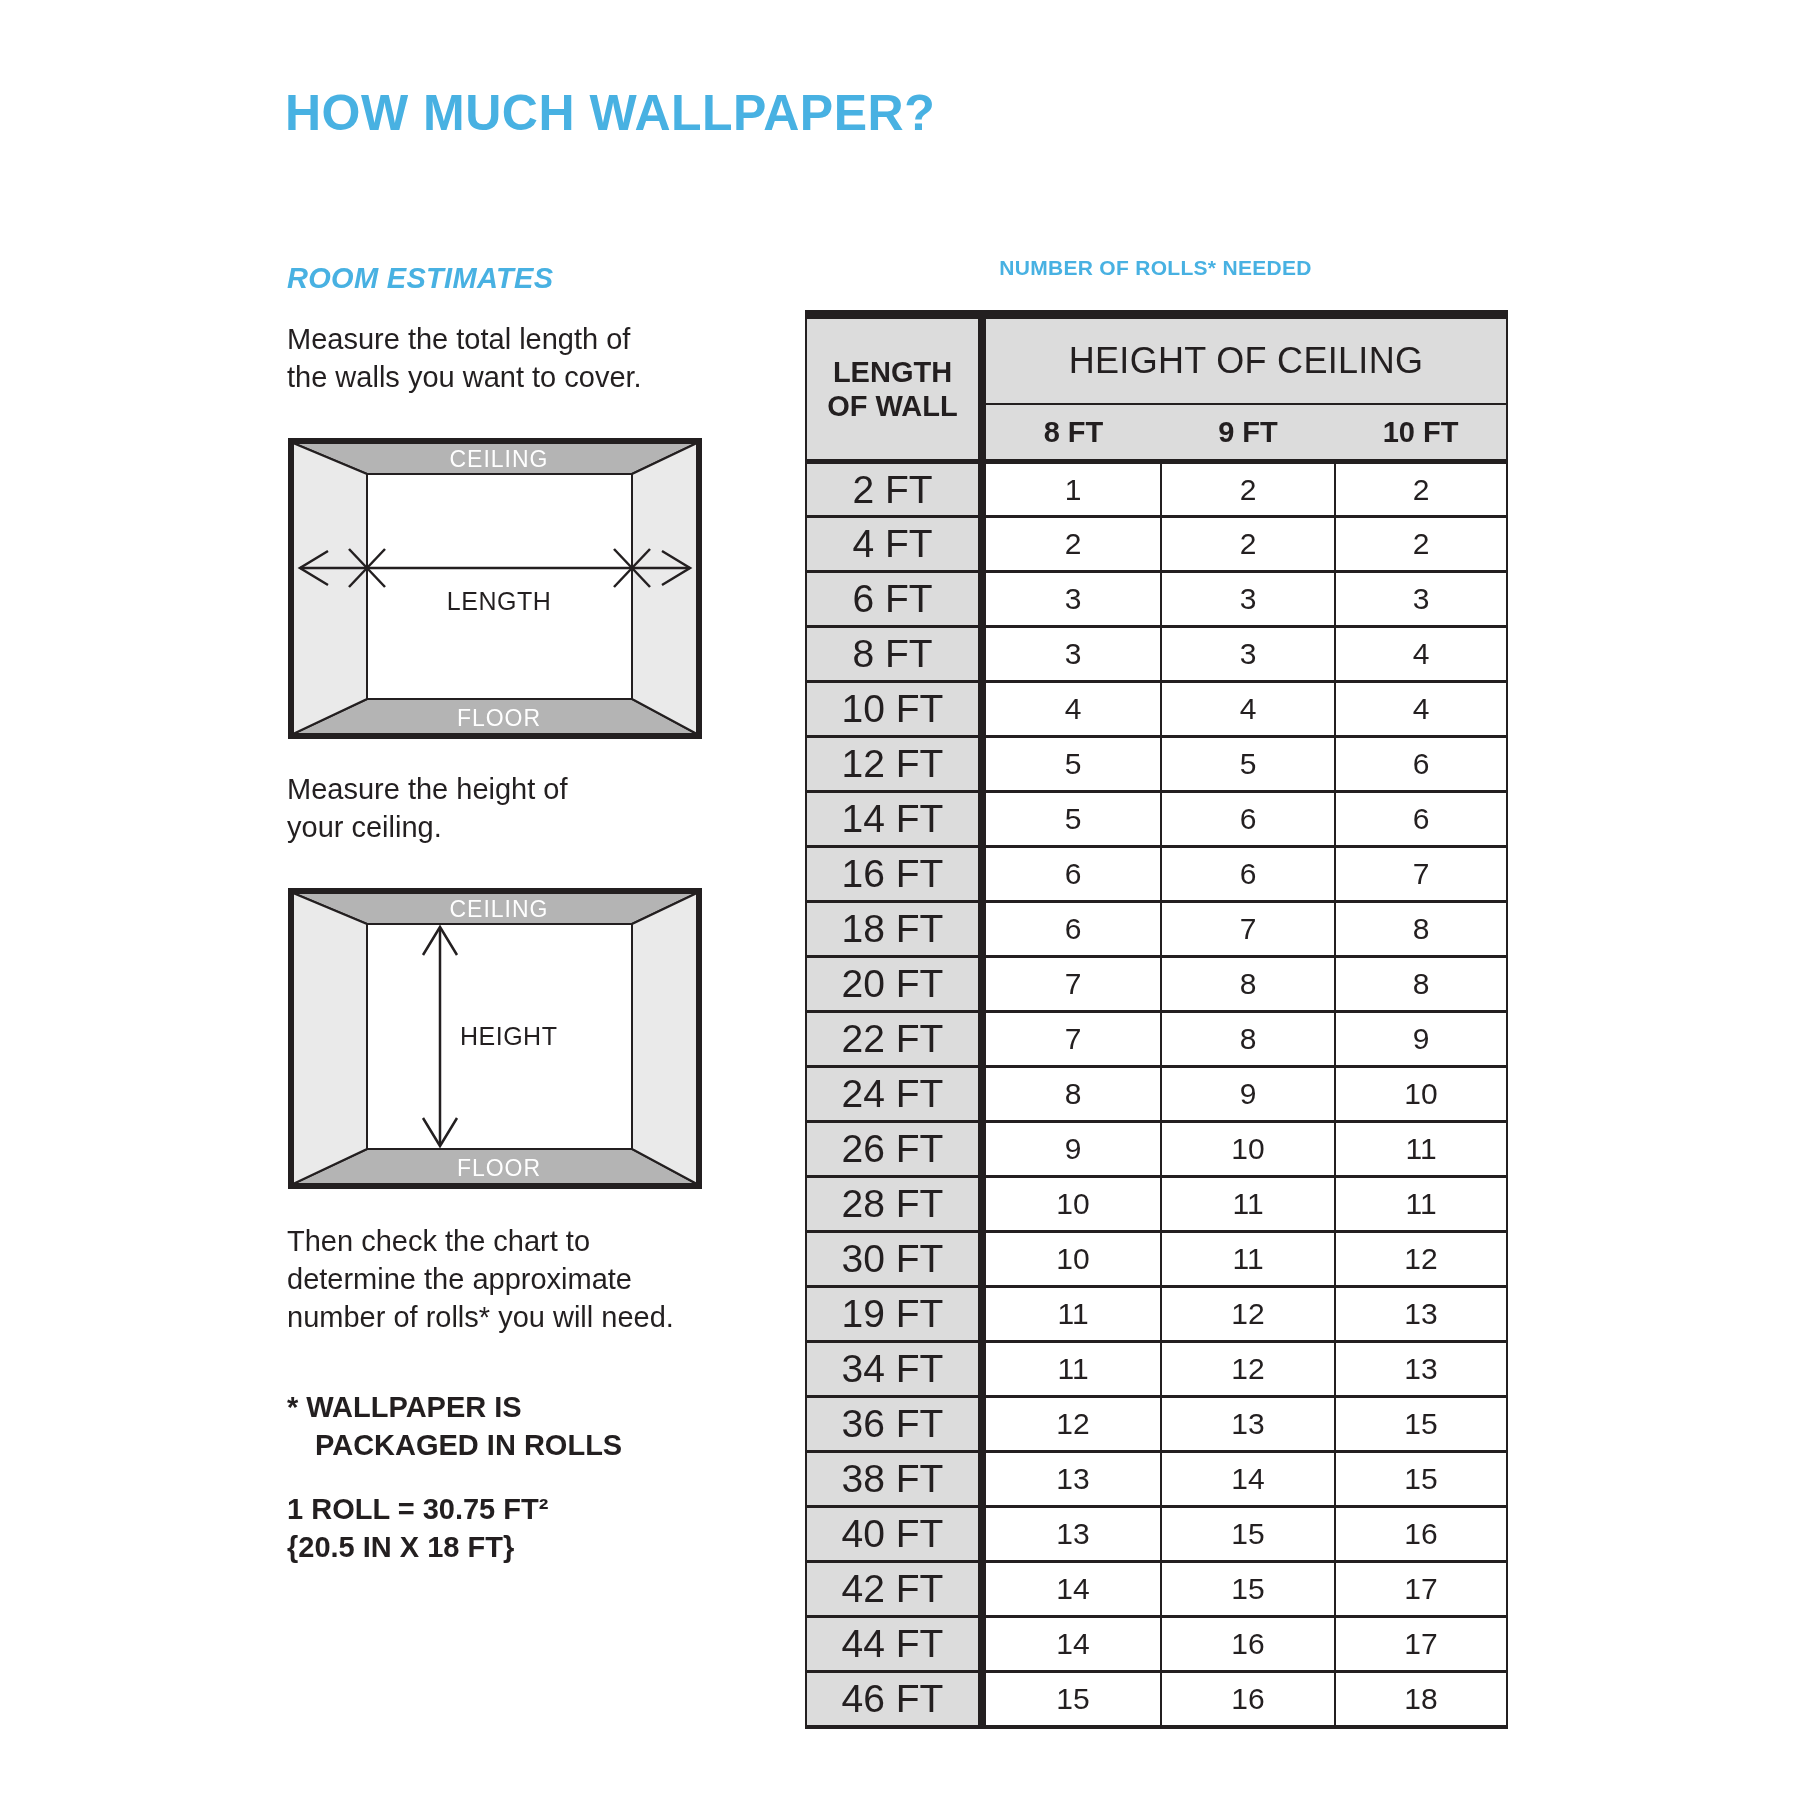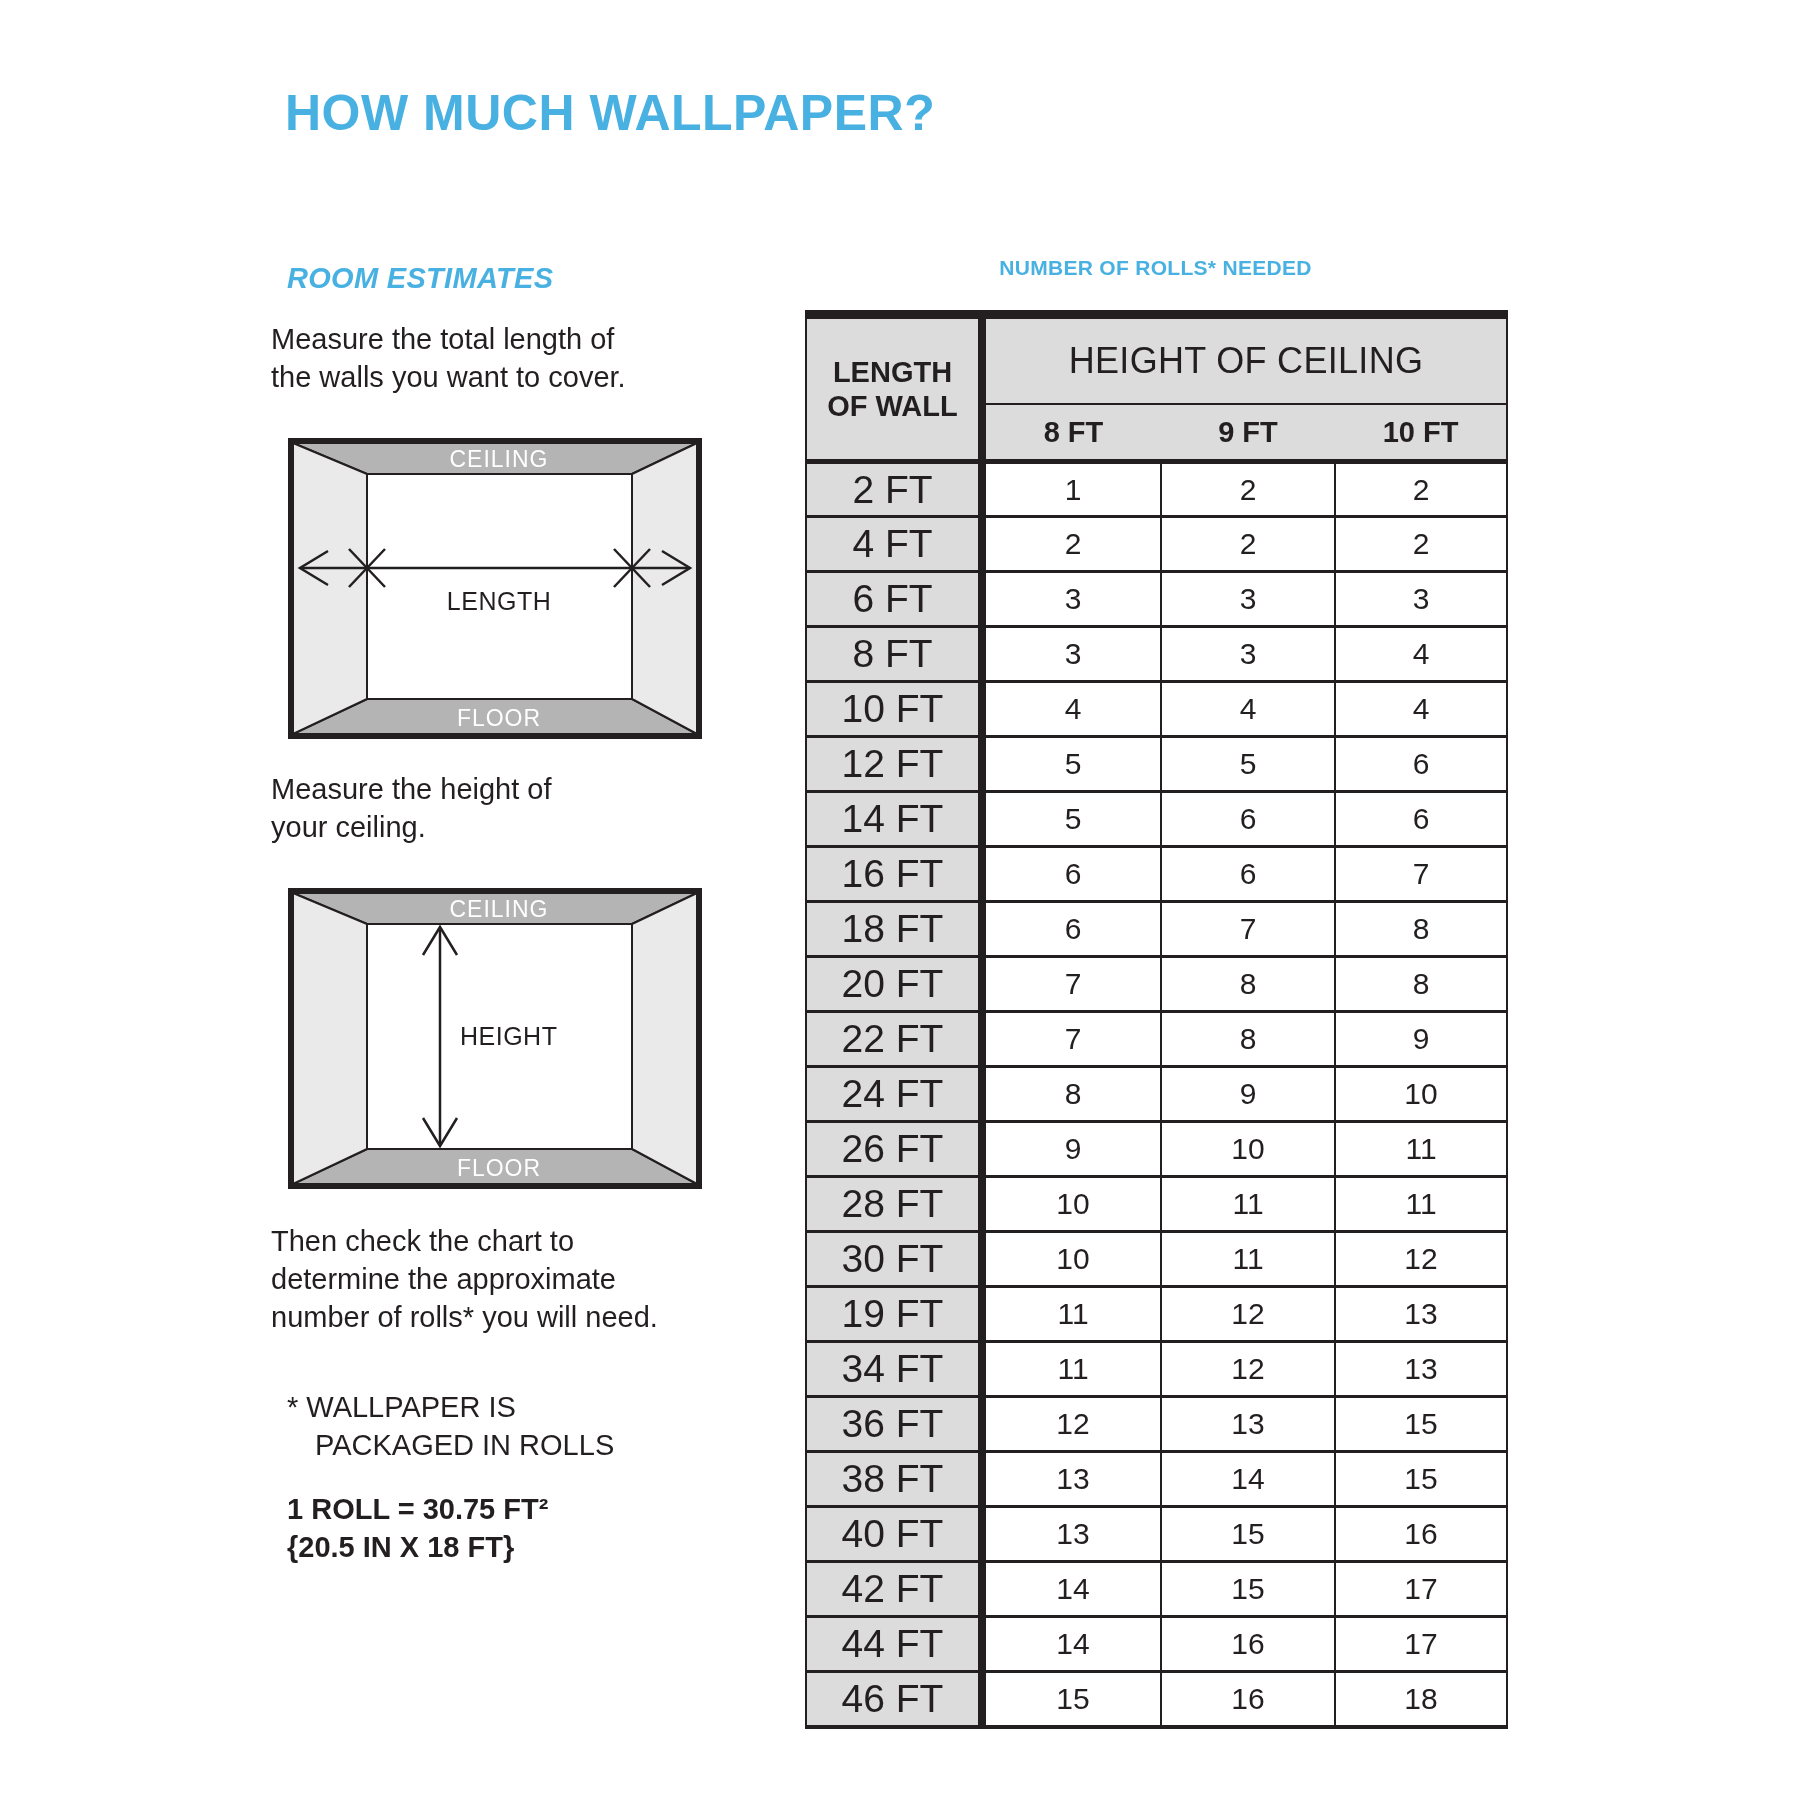--- a/index.html
+++ b/index.html
@@ -21,32 +21,32 @@
     left:285px;top:84px;
     font-size:50px;font-weight:bold;letter-spacing:0.5px;
     color:var(--accent);white-space:nowrap;text-align:center;
   }
   .section-heading{
     left:287px;top:262px;
     font-size:29px;font-weight:bold;color:var(--accent);
     letter-spacing:0.3px;white-space:nowrap;font-style:italic;
   }
   .step{
-    left:271px;font-size:29px;line-height:38px;color:var(--ink);
+    left:287px;font-size:29px;line-height:38px;color:var(--ink);
     white-space:nowrap;
   }
   .step-1{top:320px;}
   .step-2{top:770px;}
   .step-3{top:1222px;}
   .diagram{left:288px;width:414px;height:301px;}
   .diagram-1{top:438px;}
   .diagram-2{top:888px;}
   .footnote{
     left:287px;top:1388px;
-    font-size:29px;line-height:38px;font-weight:normal;white-space:nowrap;
+    font-size:29px;line-height:38px;font-weight:bold;white-space:nowrap;
   }
   .footnote .indent{padding-left:28px;}
   .roll-spec{
     left:287px;top:1490px;
     font-size:29px;line-height:38px;font-weight:bold;white-space:nowrap;
   }
   .table-title{
     left:805px;top:256px;width:701px;
     text-align:center;font-size:21px;font-weight:bold;
     color:var(--accent);letter-spacing:0.3px;white-space:nowrap;

